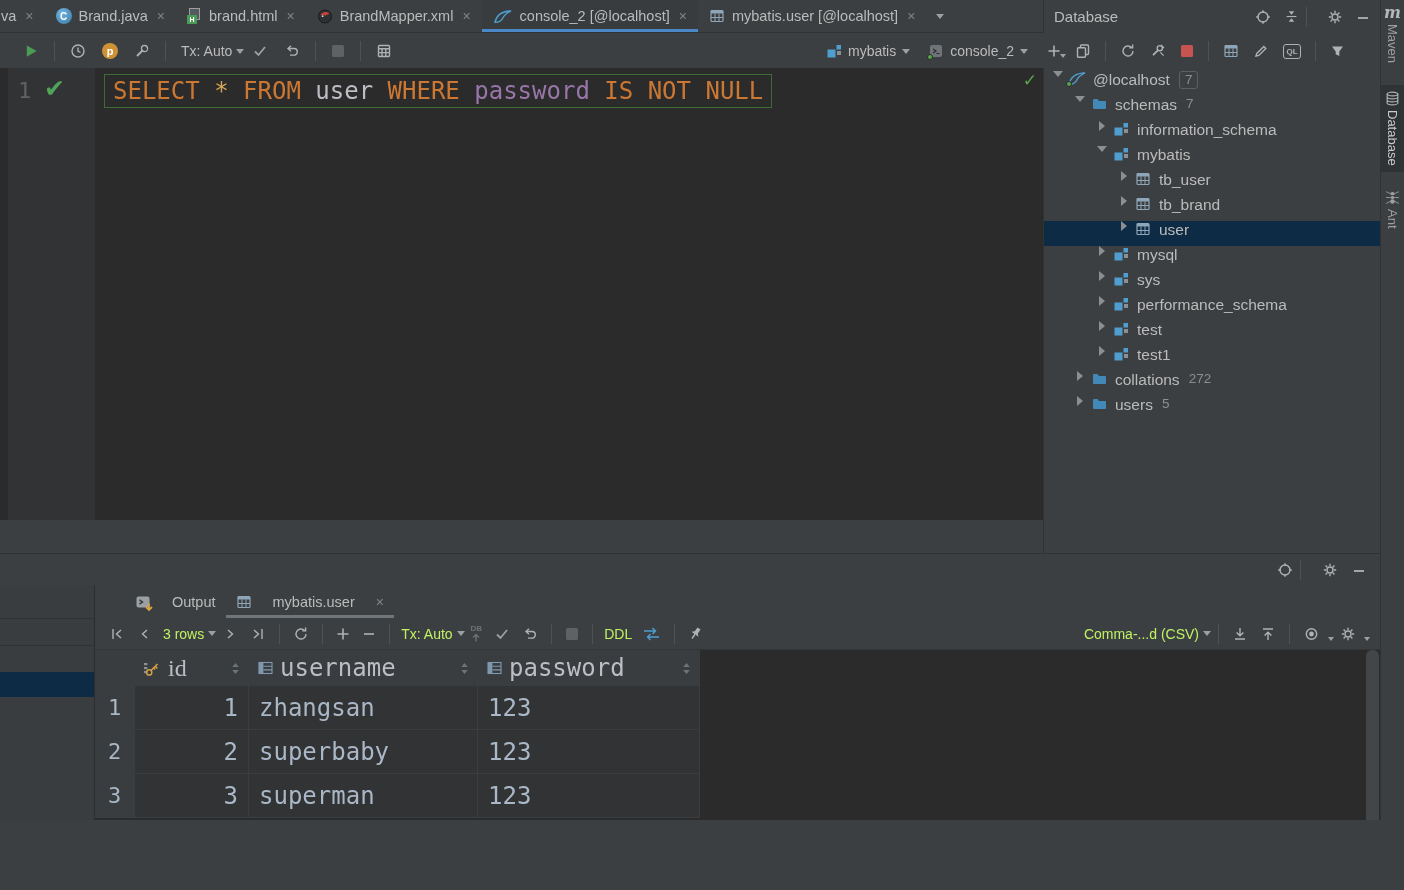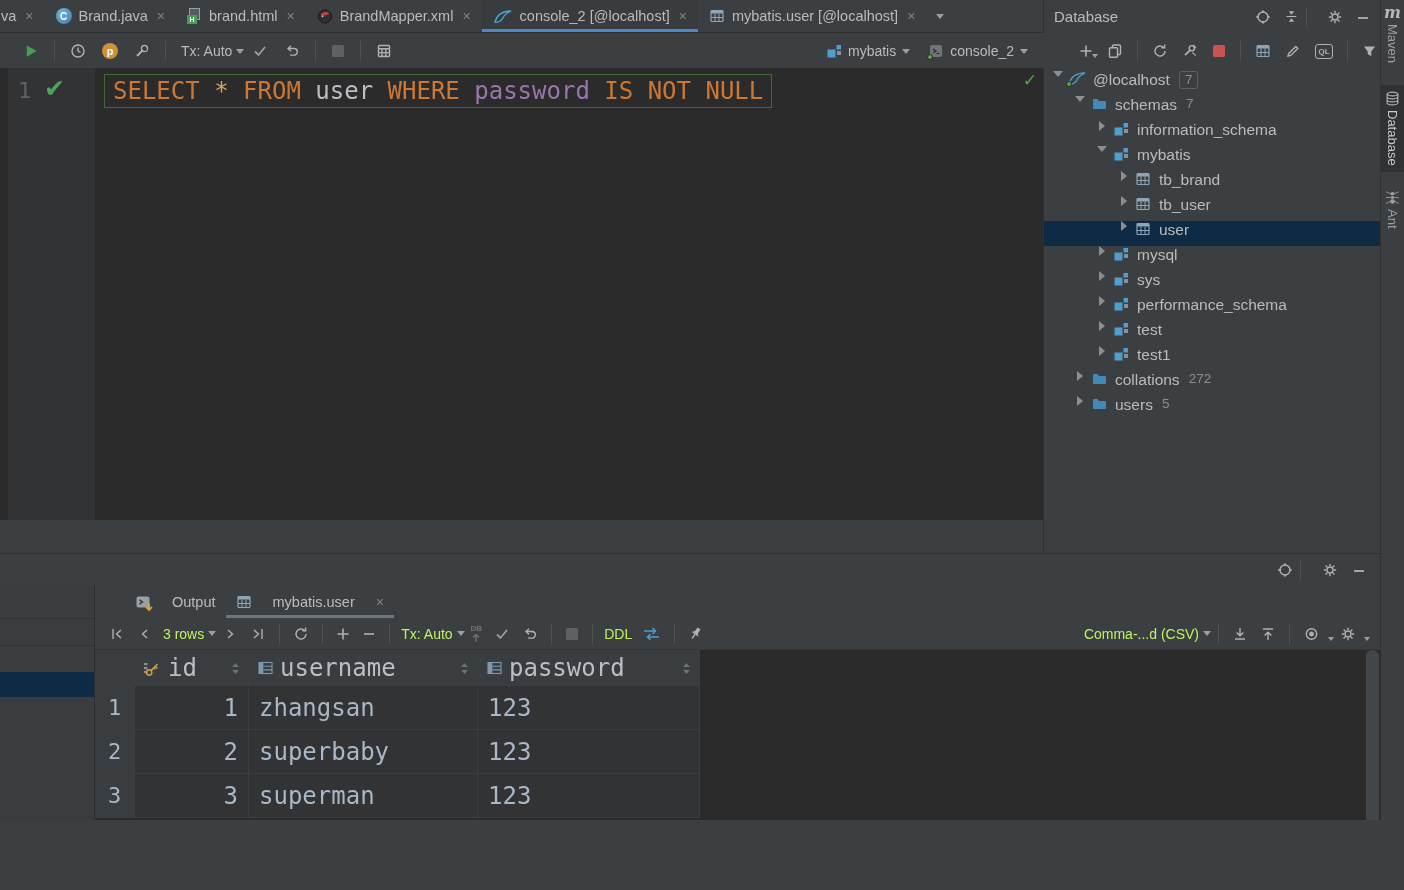--- a/index.html
+++ b/index.html
@@ -34,21 +34,21 @@
 
   
   #toolbar{position:absolute; left:0; top:34px; width:1043px; height:34px; background:var(--panel); display:flex; align-items:center; padding-left:16px; font-size:14px;}
   #toolbar .ic{margin:0 8px;}
   .txlabel{color:#BBBBBB; margin:0 4px 0 8px;}
   #selectors{position:absolute; left:826px; top:34px; height:34px; display:flex; align-items:center; gap:18px; font-size:14px;}
   .selector{display:flex; align-items:center; gap:6px; cursor:pointer;}
   .dotwrap{position:relative; display:inline-flex;}
   .greendot{position:absolute; width:6px; height:6px; border-radius:50%; background:#57A64A; left:-1px; bottom:-1px; border:1px solid #2B2B2B;}
 
-  #db-toolbar{position:absolute; left:1060px; top:34px; width:336px; height:34px; background:var(--panel); display:flex; align-items:center; padding-left:12px;}
+  #db-toolbar{position:absolute; left:1028px; top:34px; width:336px; height:34px; background:var(--panel); display:flex; align-items:center; padding-left:12px;}
   #db-toolbar .ic{margin:0 7px;}
   .plusmenu{position:relative;}
   .plusmenu::after{content:""; position:absolute; right:-5px; bottom:0; width:0;height:0; border-left:3px solid transparent;border-right:3px solid transparent;border-top:4px solid #9DA0A3;}
   .qlbox{display:inline-flex; align-items:center; justify-content:center; width:18px; height:15px; border:1px solid var(--ic); border-radius:3px; font-size:8px; color:var(--ic); font-weight:bold;}
 
   
   #editor{position:absolute; left:0; top:68px; width:1043px; height:452px; background:var(--editor);}
   #editor .leftedge{position:absolute; left:0; top:0; width:8px; height:100%; background:var(--editor);}
   #editor .gutter{position:absolute; left:8px; top:0; width:87px; height:100%; background:var(--gutter);}
   .lnum{position:absolute; left:10px; top:10px; font-family:"DejaVu Sans Mono","Liberation Mono",monospace; font-size:22px; color:#606366;}
@@ -424,35 +424,35 @@
           <span class="tchev">
             <span class="tri-closed"></span>
           </span>
           <span class="ticon" style="position:relative;">
             <svg width="16" height="16" viewBox="0 0 16 16">
               <rect x="2" y="2.5" width="12" height="11" rx="1" fill="none" stroke="#8FA6B8" stroke-width="1.2"></rect>
               <rect x="2" y="2.5" width="12" height="3" fill="#8FA6B8"></rect>
               <path d="M6 5.5 V13.5 M10 5.5 V13.5 M2 9.5 H14" stroke="#8FA6B8" stroke-width="1"></path>
             </svg>
           </span>
-          <span>tb_brand</span>
+          <span>tb_user</span>
         </div>
         <div class="trow">
           <span style="width:72px;flex:none;"></span>
           <span class="tchev">
             <span class="tri-closed"></span>
           </span>
           <span class="ticon" style="position:relative;">
             <svg width="16" height="16" viewBox="0 0 16 16">
               <rect x="2" y="2.5" width="12" height="11" rx="1" fill="none" stroke="#8FA6B8" stroke-width="1.2"></rect>
               <rect x="2" y="2.5" width="12" height="3" fill="#8FA6B8"></rect>
               <path d="M6 5.5 V13.5 M10 5.5 V13.5 M2 9.5 H14" stroke="#8FA6B8" stroke-width="1"></path>
             </svg>
           </span>
-          <span>tb_user</span>
+          <span>tb_brand</span>
         </div>
         <div class="trow selected">
           <span style="width:72px;flex:none;"></span>
           <span class="tchev">
             <span class="tri-closed"></span>
           </span>
           <span class="ticon" style="position:relative;">
             <svg width="16" height="16" viewBox="0 0 16 16">
               <rect x="2" y="2.5" width="12" height="11" rx="1" fill="none" stroke="#8FA6B8" stroke-width="1.2"></rect>
               <rect x="2" y="2.5" width="12" height="3" fill="#8FA6B8"></rect>
@@ -726,21 +726,21 @@
             </svg>
           </span>
           <span class="tinychev"></span>
       </span>
     </div>
 
     <div id="grid-wrap">
       <div id="grid">
           <div class="hrow">
             <div class="gcell" style="height:36px;background:#3A3D40;"></div>
-            <div class="hcell" style="width:114px;">
+            <div class="hcell" style="width:114px;font-family:Liberation Serif, serif;">
               <span class="ic">
                 <svg width="19" height="17" viewBox="0 0 19 17">
                   <rect x="1" y="3" width="3.4" height="2.2" fill="#8A9094"></rect>
                   <rect x="1" y="7" width="3.4" height="2.2" fill="#8A9094"></rect>
                   <rect x="1" y="11" width="3.4" height="2.2" fill="#8A9094"></rect>
                   <circle cx="6.2" cy="12.4" r="2.6" fill="none" stroke="#CFA144" stroke-width="1.5"></circle>
                   <path d="M8.2 10.4 L14.5 4 M12.2 6.2 L14.4 8.4 M10.6 7.8 L12.2 9.4" stroke="#CFA144" stroke-width="1.5" fill="none"></path>
                 </svg>
               </span>
               <span>id</span>

